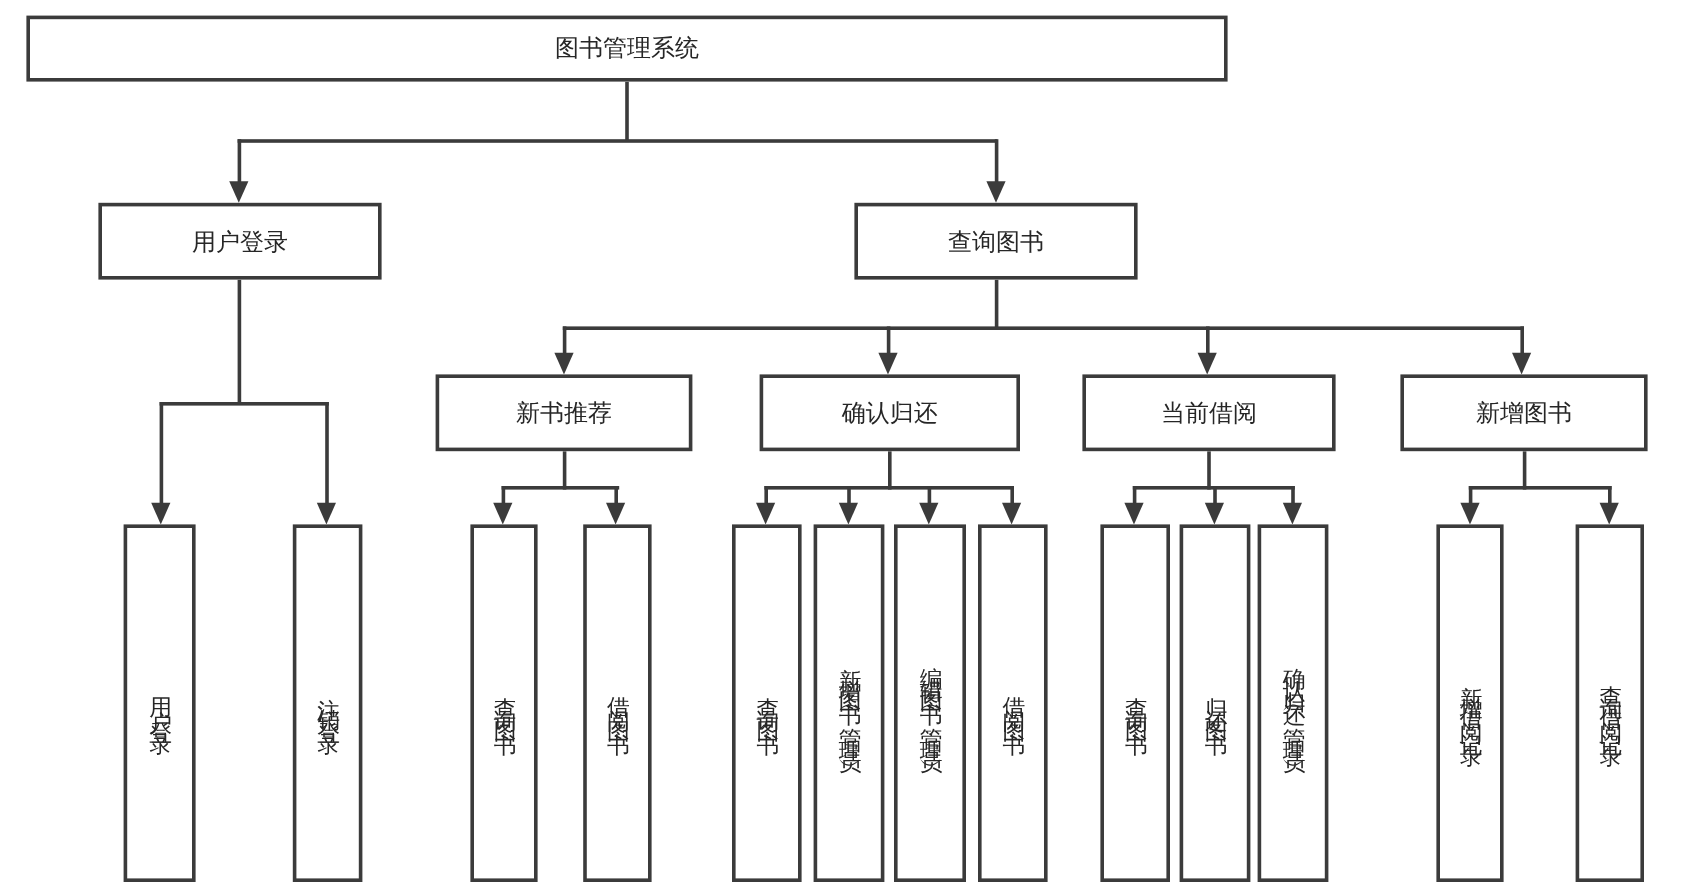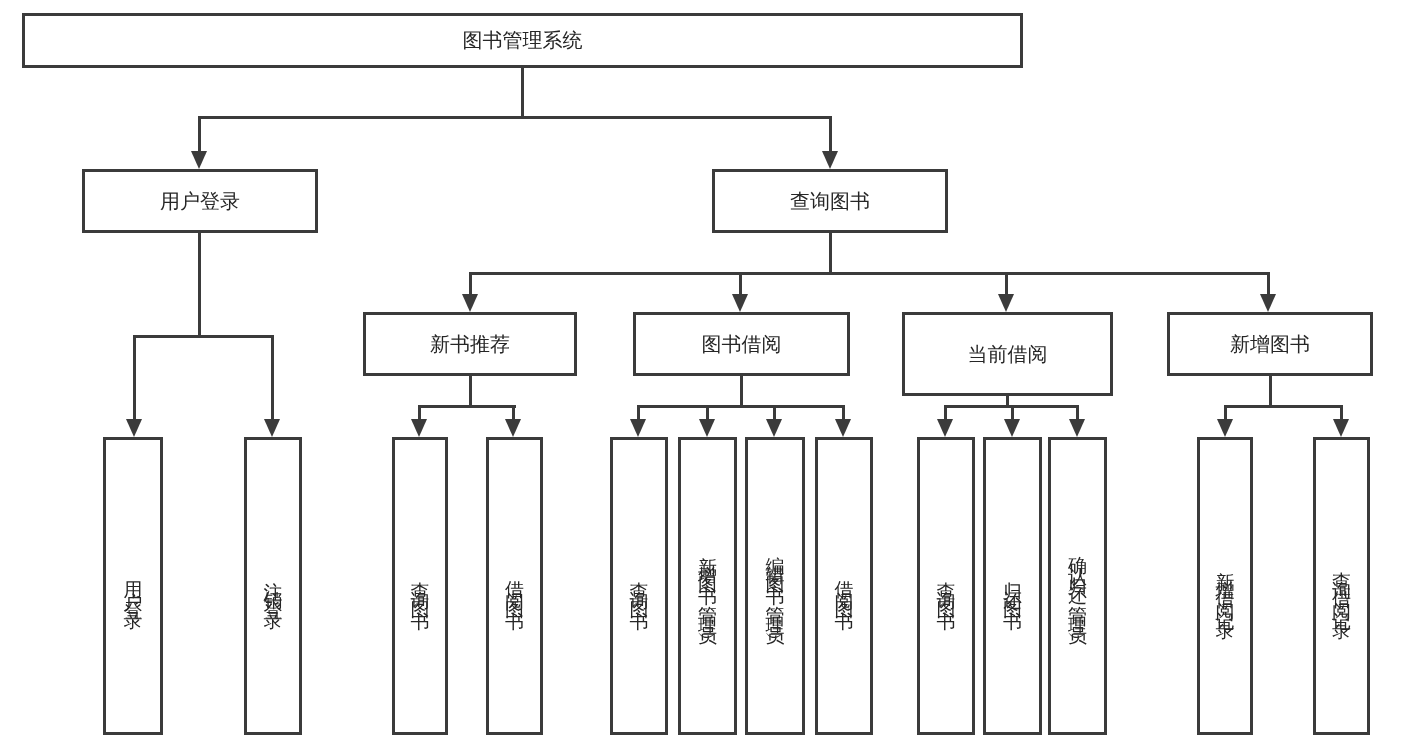--- a/index.html
+++ b/index.html
@@ -105,23 +105,23 @@
     <span>用户登录</span>
   </div>
   <div class="node" style="left:712px;top:169px;width:236px;height:64px">
     <span>查询图书</span>
   </div>
 
   <div class="node" style="left:363px;top:312px;width:214px;height:64px">
     <span>新书推荐</span>
   </div>
   <div class="node" style="left:633px;top:312px;width:217px;height:64px">
-    <span>图书借阅</span>
+    <span>确认归还</span>
   </div>
-  <div class="node" style="left:902px;top:312px;width:211px;height:84px">
+  <div class="node" style="left:902px;top:312px;width:211px;height:64px">
     <span>当前借阅</span>
   </div>
   <div class="node" style="left:1167px;top:312px;width:206px;height:64px">
     <span>新增图书</span>
   </div>
 
   <div class="node vnode" style="left:103px;top:437px;width:60px;height:298px">
     <span>用户登录</span>
   </div>
   <div class="node vnode" style="left:244px;top:437px;width:58px;height:298px">

